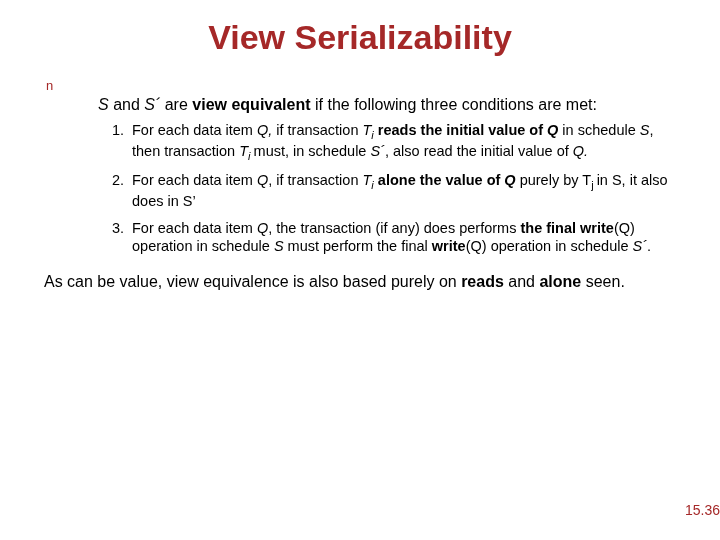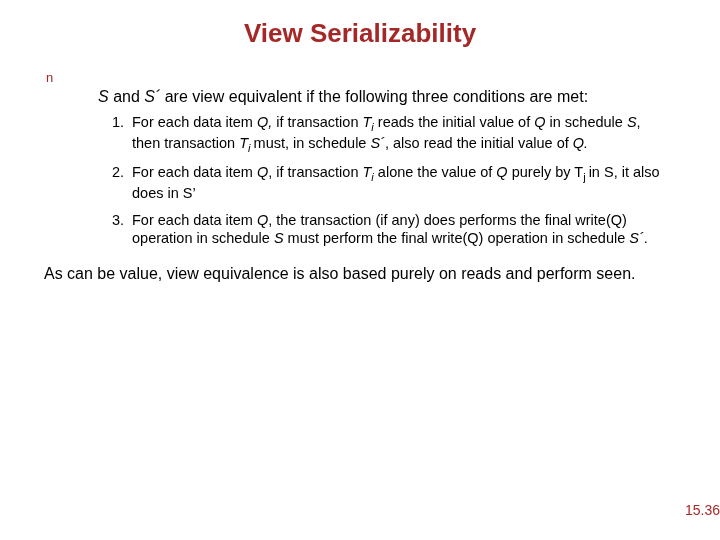--- a/index.html
+++ b/index.html
@@ -7,21 +7,21 @@
     width:720px;height:540px;
     background:#fff;
     font-family:Arial,Helvetica,sans-serif;
     color:#000;
     position:relative;
     box-sizing:border-box;
     padding:18px 40px 0 40px;
   }
   .title{
     text-align:center;
-    font-size:26px;
+    font-size:34px;
     font-weight:bold;
     color:#a52828;
     margin:0 0 18px 0;
   }
   .bullet-row{
     display:flex;
     align-items:flex-start;
     font-size:16px;
     margin-left:6px;
     margin-bottom:2px;
@@ -51,21 +51,21 @@
     padding-right:10px;
   }
   .conclusion{
     font-size:16px;
     line-height:1.5;
     margin-top:14px;
     margin-left:4px;
   }
   .sub{font-size:11px;vertical-align:sub}
   .it{font-style:italic}
-  .b{font-weight:normal}
+  .b{font-weight:bold}
   .pagenum{
     position:absolute;
     bottom:22px;left:0;right:0;
     text-align:right;
     font-size:14px;
     color:#a52828;
   }
 </style>
 </head>
 <body>
@@ -86,16 +86,16 @@
   </li>
   <li>
     <span>For each data item </span><span class="it">Q</span><span>, if transaction </span><span class="it">T</span><span class="it sub">i</span><span class="b"> alone the value of </span><span class="it b">Q </span><span>purely by </span><span>T</span><span class="sub">j </span><span> in S, it also does in S’</span>
   </li>
   <li>
     <span>For each data item </span><span class="it">Q</span><span>, the transaction (if any) does performs </span><span class="b">the final write</span><span>(Q) </span><span>operation in schedule </span><span class="it">S</span><span> must perform the final </span><span class="b">write</span><span>(Q) </span><span>operation in schedule </span><span class="it">S´</span><span>.</span>
   </li>
 </ol>
 
 <div class="conclusion">
-  <span>As can be value, view equivalence is also based purely on </span><span class="b">reads</span><span> and </span><span class="b">perform</span><span> seen.</span>
+  <span>As can be value, view equivalence is also based purely on </span><span class="b">reads</span><span> and </span><span class="b">alone</span><span> seen.</span>
 </div>
 
 <div class="pagenum">15.36</div>
 
 </body></html>

